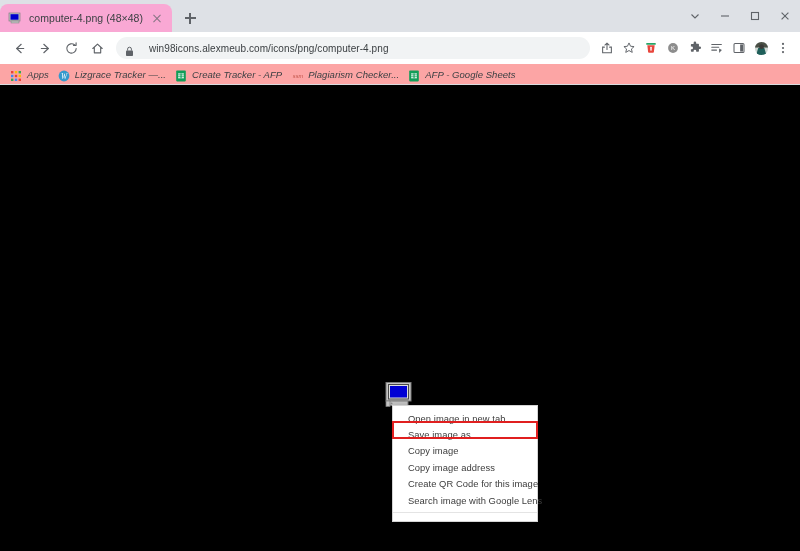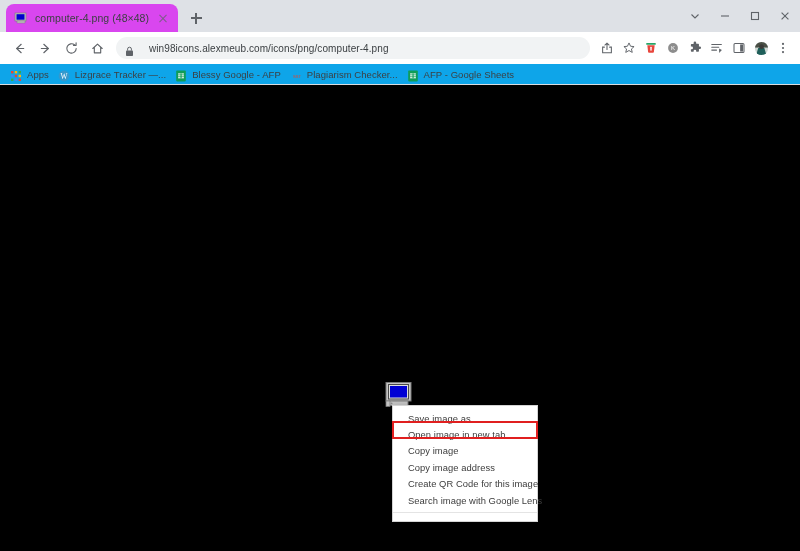--- a/index.html
+++ b/index.html
@@ -7,22 +7,22 @@
     width:800px;height:551px;overflow:hidden;
     font-family:"Liberation Sans",sans-serif;
     background:#ffffff;
     -webkit-font-smoothing:antialiased;
   }
   .browser{width:800px;height:551px;position:relative;display:flex;flex-direction:column;background:#ffffff;}
 
   
   .tabstrip{height:32px;background:#dee1e6;display:flex;align-items:flex-end;position:relative;flex:0 0 32px;}
   .tab{
-    height:28px;margin-left:6px;min-width:160px;max-width:200px;
-    background:#d946ef;border-radius:8px 8px 0 0;
+    height:28px;margin-left:0;min-width:160px;max-width:200px;
+    background:#f9a8d4;border-radius:8px 8px 0 0;
     display:flex;align-items:center;padding:4px 8px;box-sizing:border-box;gap:7px;
     position:relative;
   }
   .tab-favicon{width:14px;height:14px;flex:0 0 14px;position:relative;}
   .tab-title{
     font-size:10.5px;color:#3c4043;white-space:nowrap;overflow:hidden;
     text-overflow:ellipsis;flex:1;letter-spacing:.05px;
   }
   .tab-close{width:14px;height:14px;flex:0 0 14px;position:relative;opacity:.75;}
   .tab-close:before,.tab-close:after{
@@ -43,22 +43,22 @@
   .toolbar{height:32px;background:#ffffff;display:flex;align-items:center;padding:0 6px;flex:0 0 32px;gap:0;}
   .navbtn{width:26px;height:26px;display:flex;align-items:center;justify-content:center;border-radius:50%;flex:0 0 26px;}
   .omnibox{
     flex:1;height:22px;background:#f1f3f4;border-radius:11px;margin:0 6px;
     display:flex;align-items:center;padding:0 9px;box-sizing:border-box;gap:15px;min-width:0;
   }
   .omnibox .url{font-size:10px;color:#3c4043;white-space:nowrap;overflow:hidden;text-overflow:ellipsis;letter-spacing:.08px;}
   .tbicon{width:22px;height:26px;display:flex;align-items:center;justify-content:center;flex:0 0 22px;position:relative;}
 
   
-  .bookmarks{height:20px;background:#0ea5e9;display:flex;align-items:center;padding:0 8px;gap:0;flex:0 0 20px;
-             border-bottom:1px solid #dadce0;}
+  .bookmarks{height:20px;background:#fca5a5;display:flex;align-items:center;padding:0 8px;gap:0;flex:0 0 20px;
+             border-bottom:1px solid #dadce0;font-style:italic;}
   .bm{display:flex;align-items:center;gap:5px;padding:0 7px 0 2px;height:18px;white-space:nowrap;}
   .bm-label{font-size:9.5px;color:#3c4043;letter-spacing:.05px;}
   .bm-ico{width:12px;height:12px;flex:0 0 12px;position:relative;display:block;}
 
   
   .viewport{flex:1;background:#000000;position:relative;overflow:hidden;}
 
   .imgwrap{position:absolute;left:385px;top:297px;width:32px;height:26px;}
 
   
@@ -258,21 +258,21 @@
     <div class="bm">
       <span class="bm-ico">
         <svg width="12" height="12" viewBox="0 0 12 12">
             <rect x="1.2" y="0.6" width="9.6" height="10.8" rx="0.8" fill="#0f9d58"></rect>
             <rect x="3.1" y="3.4" width="5.8" height="1.1" fill="#ffffff"></rect>
             <rect x="3.1" y="5.3" width="5.8" height="1.1" fill="#ffffff"></rect>
             <rect x="3.1" y="7.2" width="5.8" height="1.1" fill="#ffffff"></rect>
             <rect x="5.5" y="3.4" width="1.1" height="4.9" fill="#0f9d58"></rect>
           </svg>
       </span>
-      <span class="bm-label">Blessy Google - AFP</span>
+      <span class="bm-label">Create Tracker - AFP</span>
     </div>
 
     <div class="bm">
       <span class="bm-ico">
         <svg width="14" height="12" viewBox="0 0 14 12">
             <text x="7" y="8.4" font-size="5.6" font-family="Liberation Sans, sans-serif" fill="#c2544a" text-anchor="middle">ssт</text>
           </svg>
       </span>
       <span class="bm-label">Plagiarism Checker...</span>
     </div>
@@ -299,22 +299,22 @@
         <rect x="1" y="0.5" width="25" height="18.5" fill="#c6c6c6" stroke="#7b7b7b" stroke-width="1"></rect>
         <rect x="3.5" y="2.5" width="20" height="14.5" fill="#dfdfdf" stroke="#4a4a4a" stroke-width="1"></rect>
         <rect x="5" y="4" width="17" height="11.5" fill="#0000d4"></rect>
         <rect x="4" y="19" width="19" height="4.5" fill="#c6c6c6" stroke="#7b7b7b" stroke-width="1"></rect>
         <rect x="1" y="19" width="4" height="5.5" fill="#c6c6c6" stroke="#7b7b7b" stroke-width="0.8"></rect>
         <circle cx="6.6" cy="21.4" r="0.9" fill="#8d8d8d"></circle>
       </svg>
     </div>
 
     <div class="ctxmenu">
+      <div class="ctxitem">Open image in new tab</div>
       <div class="ctxitem highlight">Save image as...</div>
-      <div class="ctxitem">Open image in new tab</div>
       <div class="ctxitem">Copy image</div>
       <div class="ctxitem">Copy image address</div>
       <div class="ctxitem">Create QR Code for this image</div>
       <div class="ctxitem">Search image with Google Lens</div>
       <div class="ctxsep"></div>
     </div>
 
     <div class="hl-box"></div>
 
   </div>

